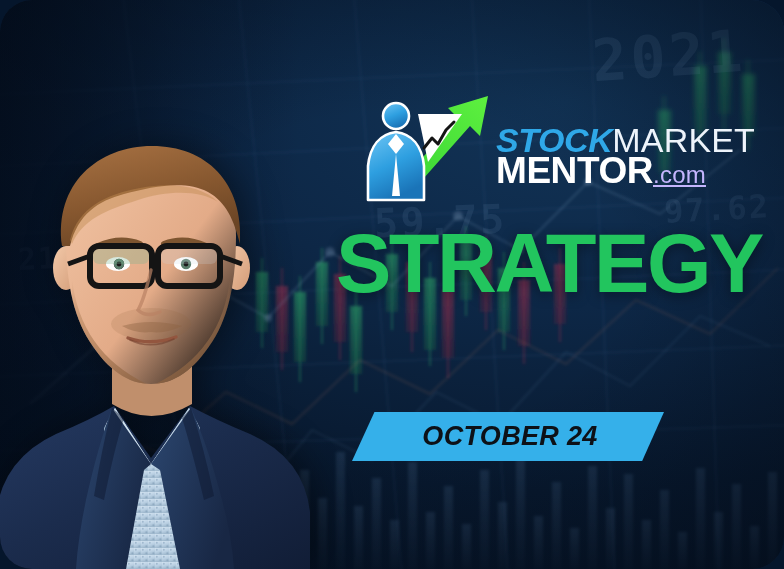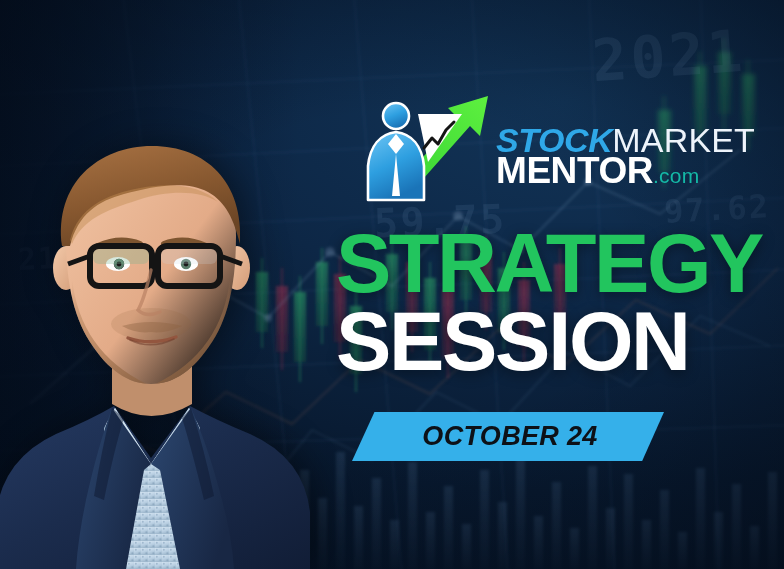--- a/index.html
+++ b/index.html
@@ -8,20 +8,21 @@
   body{
     width:784px; height:569px;
     font-family:"Liberation Sans", sans-serif;
     overflow:hidden; position:relative;
   }
   #stage{
     position:absolute; inset:0;
     width:784px; height:569px;
     overflow:hidden;
     background:#0a1f3d;
+    border-radius:32px;
   }
 
   
   .bg-base{
     position:absolute; inset:0;
     background:
       radial-gradient(120% 95% at 72% 18%, #123457 0%, #0d2746 38%, #08192f 72%, #061325 100%);
   }
   .bg-vignette{
     position:absolute; inset:0;
@@ -74,22 +75,22 @@
   }
   .lt-market{
     font-size:34px; font-weight:400;
     color:#eef4fb; letter-spacing:.005em;
   }
   .lt-mentor{
     font-size:37px; font-weight:700;
     color:#ffffff; letter-spacing:-.012em;margin-top:48px;
   }
   .lt-com{
-    font-size:21px; font-weight:400;
-    color:#14b8a6; letter-spacing:.01em;
+    font-size:24px; font-weight:400;
+    color:#c4b5fd; letter-spacing:.01em;text-decoration:underline;
   }
 
   
   .headline{ position:absolute; left:336px; top:226px; width:420px; }
   .h-strategy{
     font-size:83px; font-weight:700; line-height:.92;
     color:#22c55e; letter-spacing:-.030em;
     text-shadow:0 3px 14px rgba(0,0,0,.42);
   }
   .h-session{
@@ -410,20 +411,19 @@
         <span class="lt-stock">STOCK</span><span class="lt-market">MARKET</span>
       </span>
       <span class="lt-row">
         <span class="lt-mentor">MENTOR</span><span class="lt-com">.com</span>
       </span>
     </div>
   </div>
 
   <div class="headline">
     <div class="h-strategy">STRATEGY</div>
-    <div class="h-session">SESSION</div>
   </div>
 
   <div class="date-banner">
     <div class="date-text">OCTOBER 24</div>
   </div>
 
 </div>
 
 </body></html>

